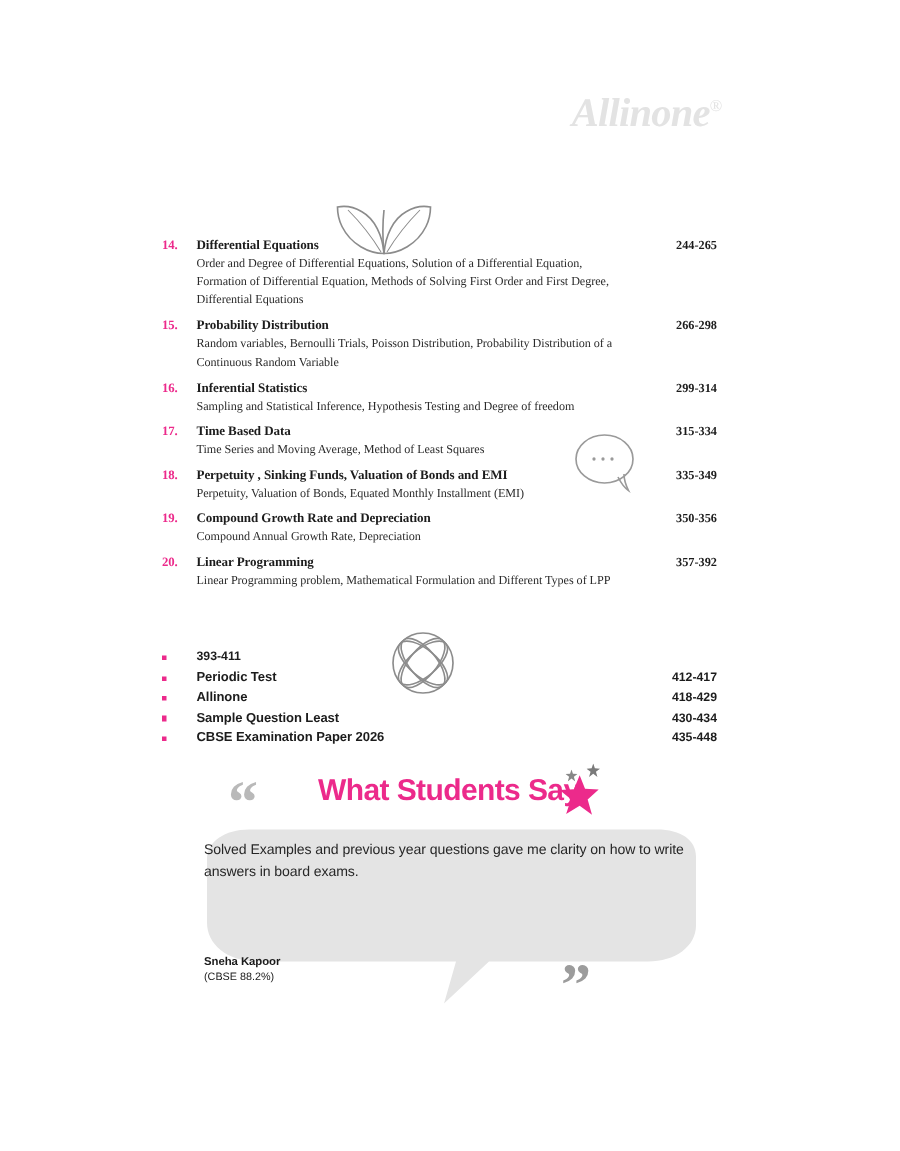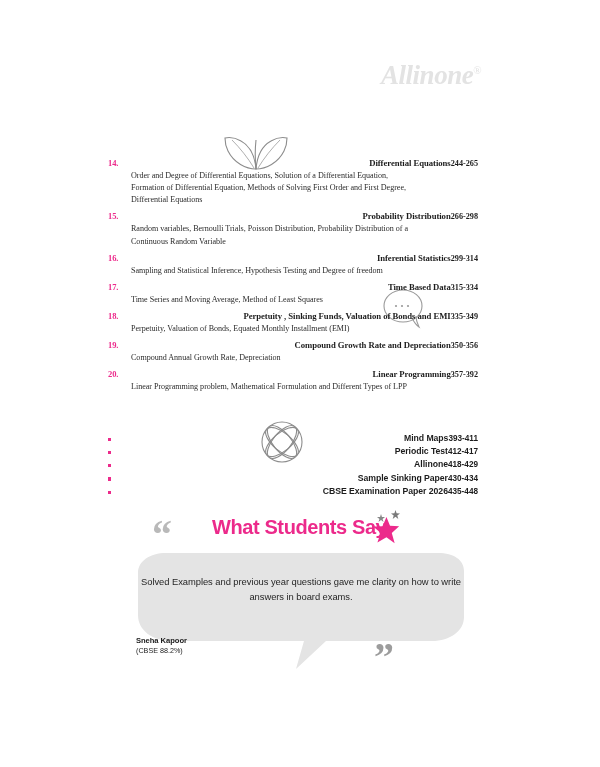--- a/index.html
+++ b/index.html
@@ -65,21 +65,20 @@
     flex: 0 0 23px;
     letter-spacing: -0.1px;
   }
 
   .title {
     font-weight: bold;
     font-size: 8.7px;
     color: #1c1c1c;
     flex: 1 1 auto;
     letter-spacing: -0.05px;
-    text-align: right;
   }
 
   .pages {
     font-weight: bold;
     font-size: 8.2px;
     color: #1c1c1c;
     flex: 0 0 auto;
     text-align: right;
     letter-spacing: 0px;
     white-space: nowrap;
@@ -170,23 +169,23 @@
     position: absolute;
     left: 136px;
     top: 46px;
     width: 330px;
     height: 120px;
   }
 
   .bubble-text {
     position: absolute;
     left: 0;
-    top: 24px;
+    top: 8px;
     width: 330px;
-    text-align: center;
+    text-align: left;
     font-size: 9.4px;
     color: #262626;
     line-height: 1.58;
     letter-spacing: -0.05px;
   }
 
   .attrib {
     position: absolute;
     left: 0;
     top: 84px;
@@ -323,21 +322,20 @@
     </div>
 
   </div>
 
   <div class="bullets">
 
     <div class="bullet-row">
       <span class="sq">
           <i></i>
         </span>
-      <span class="title">Mind Maps</span>
       <span class="pages">393-411</span>
     </div>
 
     <div class="bullet-row">
       <span class="sq">
           <i></i>
         </span>
       <span class="title">Periodic Test</span>
       <span class="pages">412-417</span>
     </div>
@@ -347,21 +345,21 @@
           <i></i>
         </span>
       <span class="title">Allinone</span>
       <span class="pages">418-429</span>
     </div>
 
     <div class="bullet-row">
       <span class="sq">
           <i></i>
         </span>
-      <span class="title">Sample Sinking Paper</span>
+      <span class="title">Sample Question Least</span>
       <span class="pages">430-434</span>
     </div>
 
     <div class="bullet-row">
       <span class="sq">
           <i></i>
         </span>
       <span class="title">CBSE Examination Paper 2026</span>
       <span class="pages">435-448</span>
     </div>

